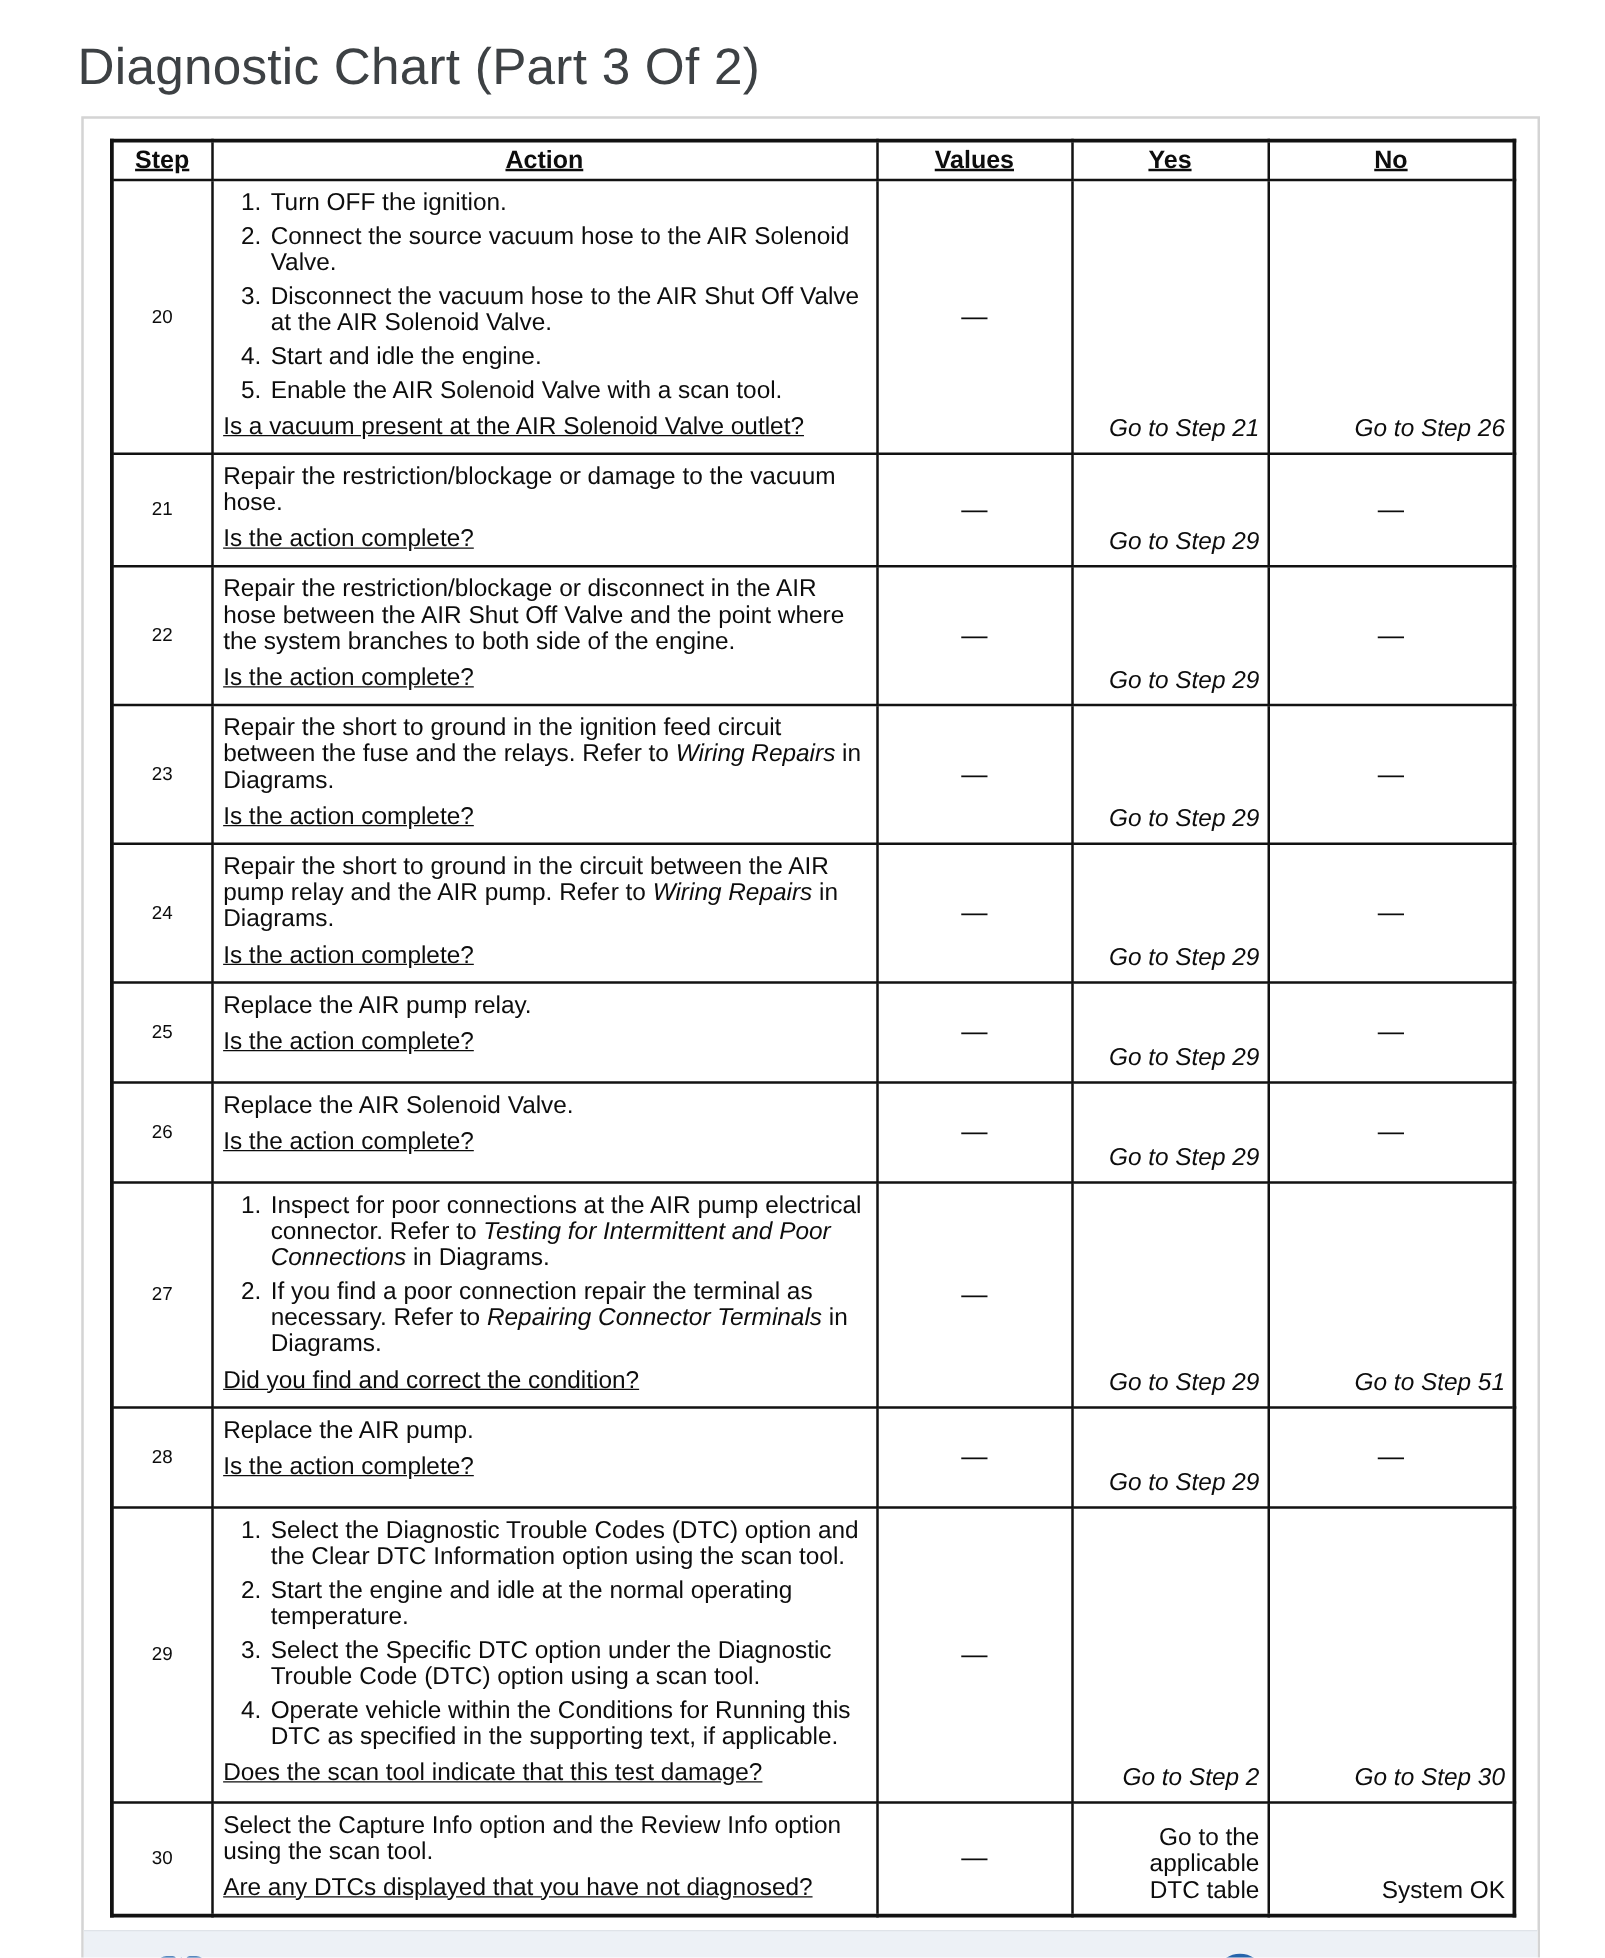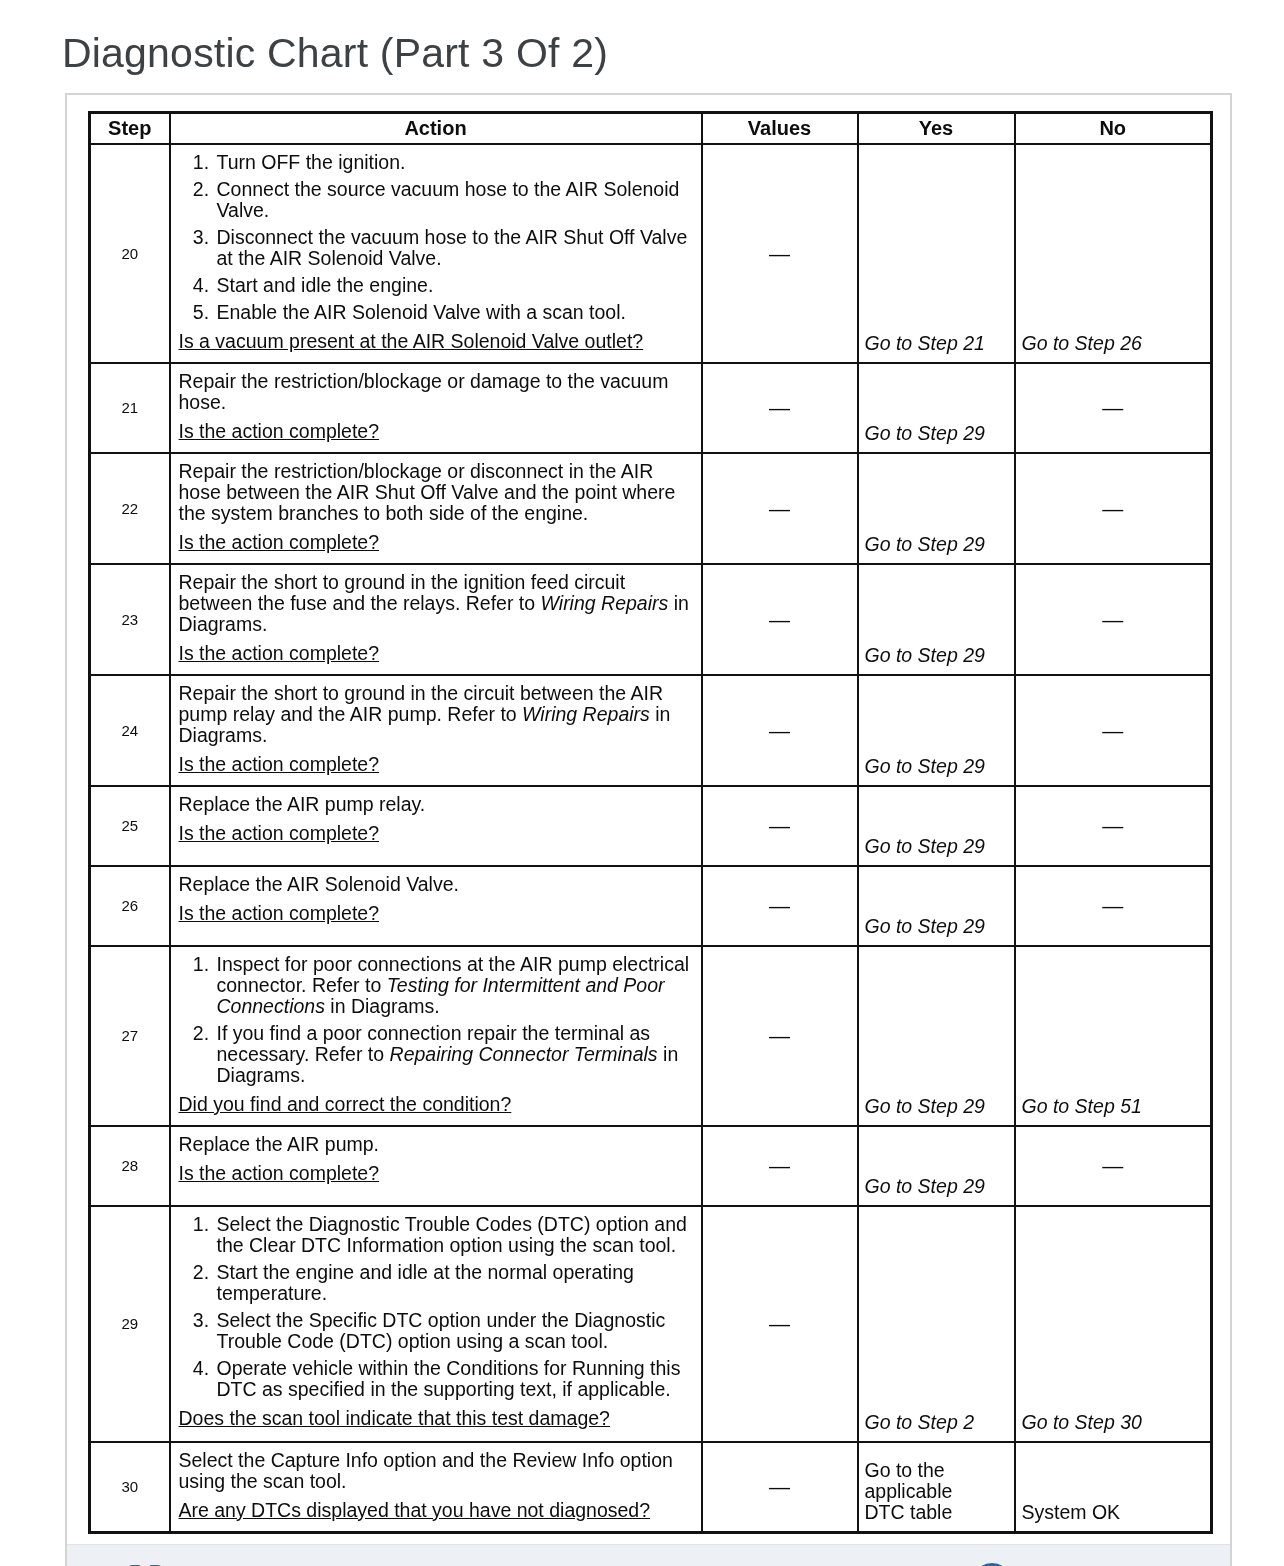--- a/index.html
+++ b/index.html
@@ -13,30 +13,30 @@
     margin-left: 65px; width: 1167px;
     border: 2px solid #d4d4d4; background: #ffffff;
   }
   .table-wrap { padding: 16px 0 10px 21px; }
   table.diag-table {
     border-collapse: collapse; table-layout: fixed; width: 1122px;
     border: 3px solid #121212; color: #0d0d0d;
     font-size: 19.5px; line-height: 21px;
   }
   .diag-table th, .diag-table td { border: 2px solid #121212; }
-  thead tr { height: 31px; }
+  thead tr { height: 31px; text-decoration: underline; }
   .diag-table th { font-size: 20px; font-weight: 700; text-align: center; padding: 2px 4px; }
   td.step-cell { text-align: center; vertical-align: middle; font-size: 15px; }
   td.action-cell { vertical-align: top; padding: 7px 8px 10px 8px; }
   td.action-cell ol { margin: 0; padding-left: 36px; }
   td.action-cell li { margin-bottom: 6px; padding-left: 2px; }
   .para { margin: 0; }
   .question { margin-top: 8px; text-decoration: underline; }
   td.dash-cell { text-align: center; vertical-align: middle; font-size: 21px; }
-  td.goto-cell { text-align: left; vertical-align: bottom; padding: 4px 6px 8px;
+  td.goto-cell { text-align: right; vertical-align: bottom; padding: 4px 6px 8px;
     white-space: pre-line; font-size: 19.5px; }
   td.goto-cell.it { font-style: italic; }
   
   tr.row-20 { height: 206px; } tr.row-21 { height: 81px; }  tr.row-22 { height: 98px; }
   tr.row-23 { height: 95px; }  tr.row-24 { height: 96px; }  tr.row-25 { height: 80px; }
   tr.row-26 { height: 80px; }  tr.row-27 { height: 172px; } tr.row-28 { height: 80px; }
   tr.row-29 { height: 236px; } tr.row-30 { height: 82px; }
   .footer {
     height: 78px; background: #edf1f6; border-top: 1px solid #dfe3e8;
     display: flex; align-items: center; justify-content: space-between;

